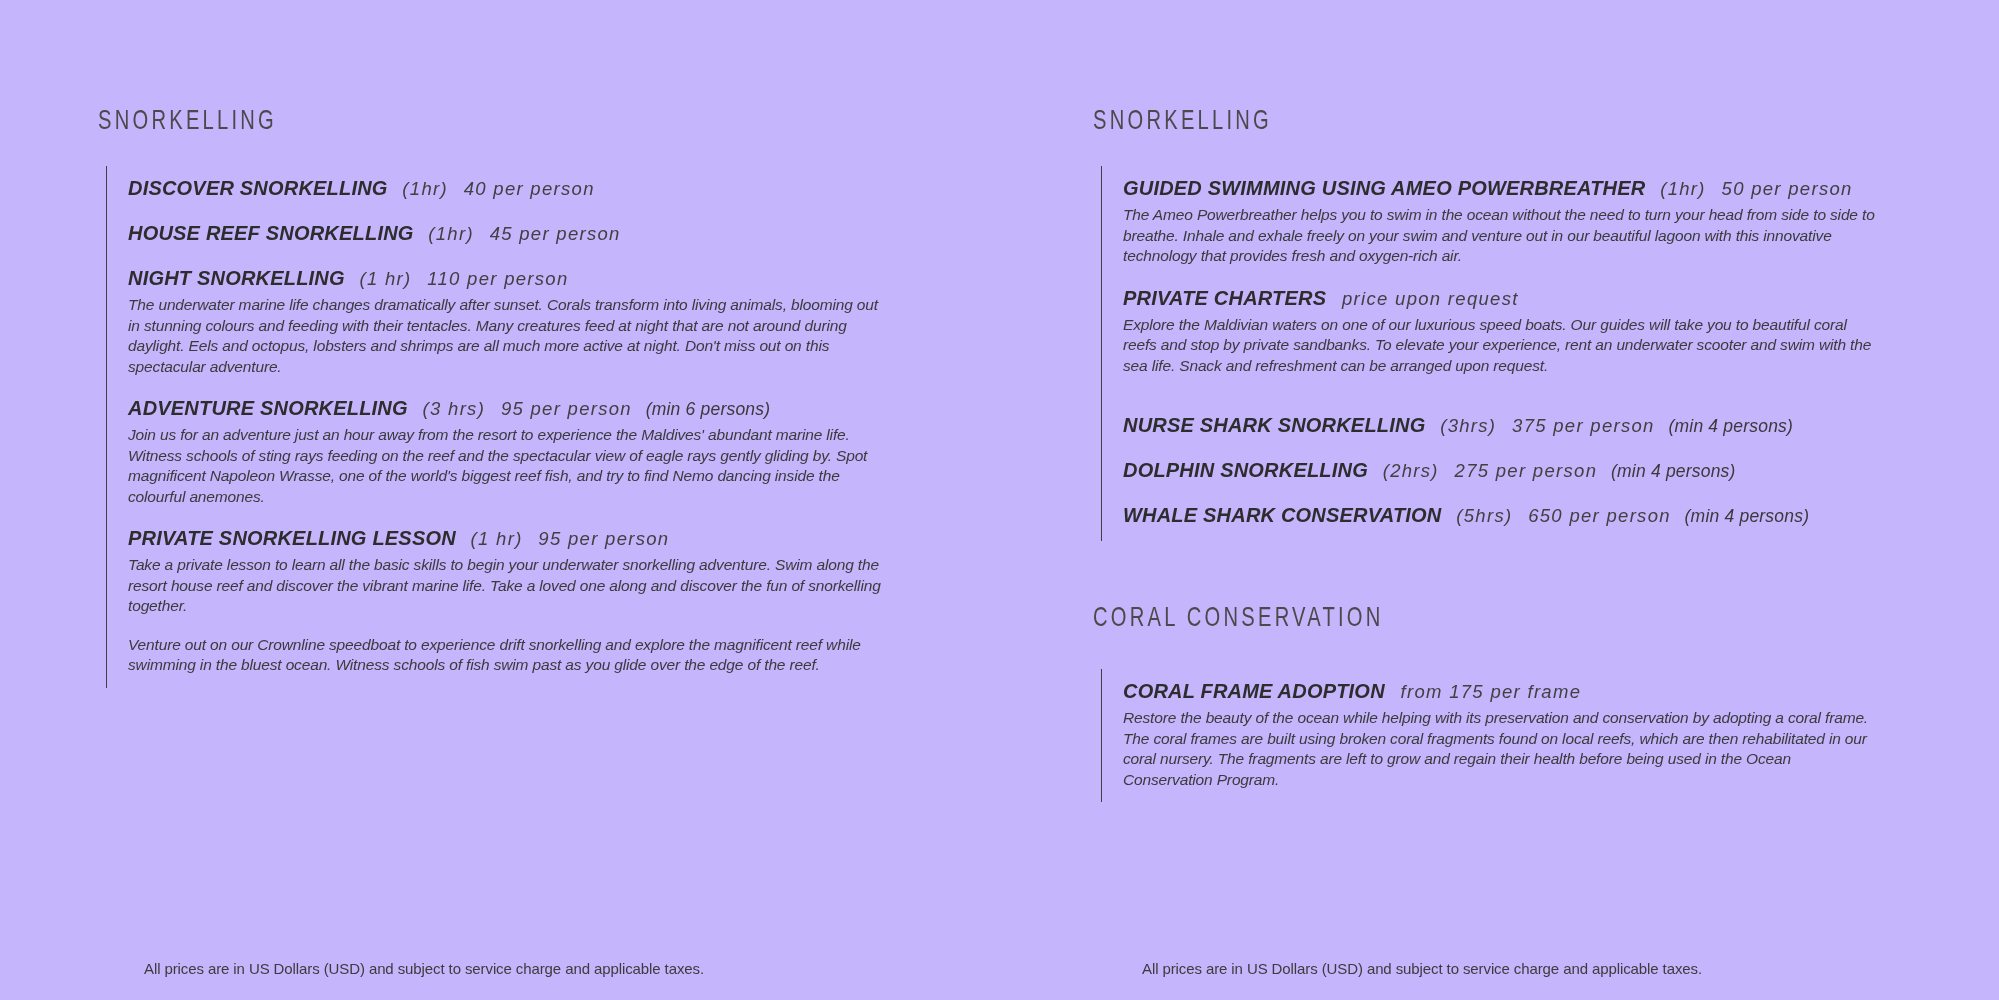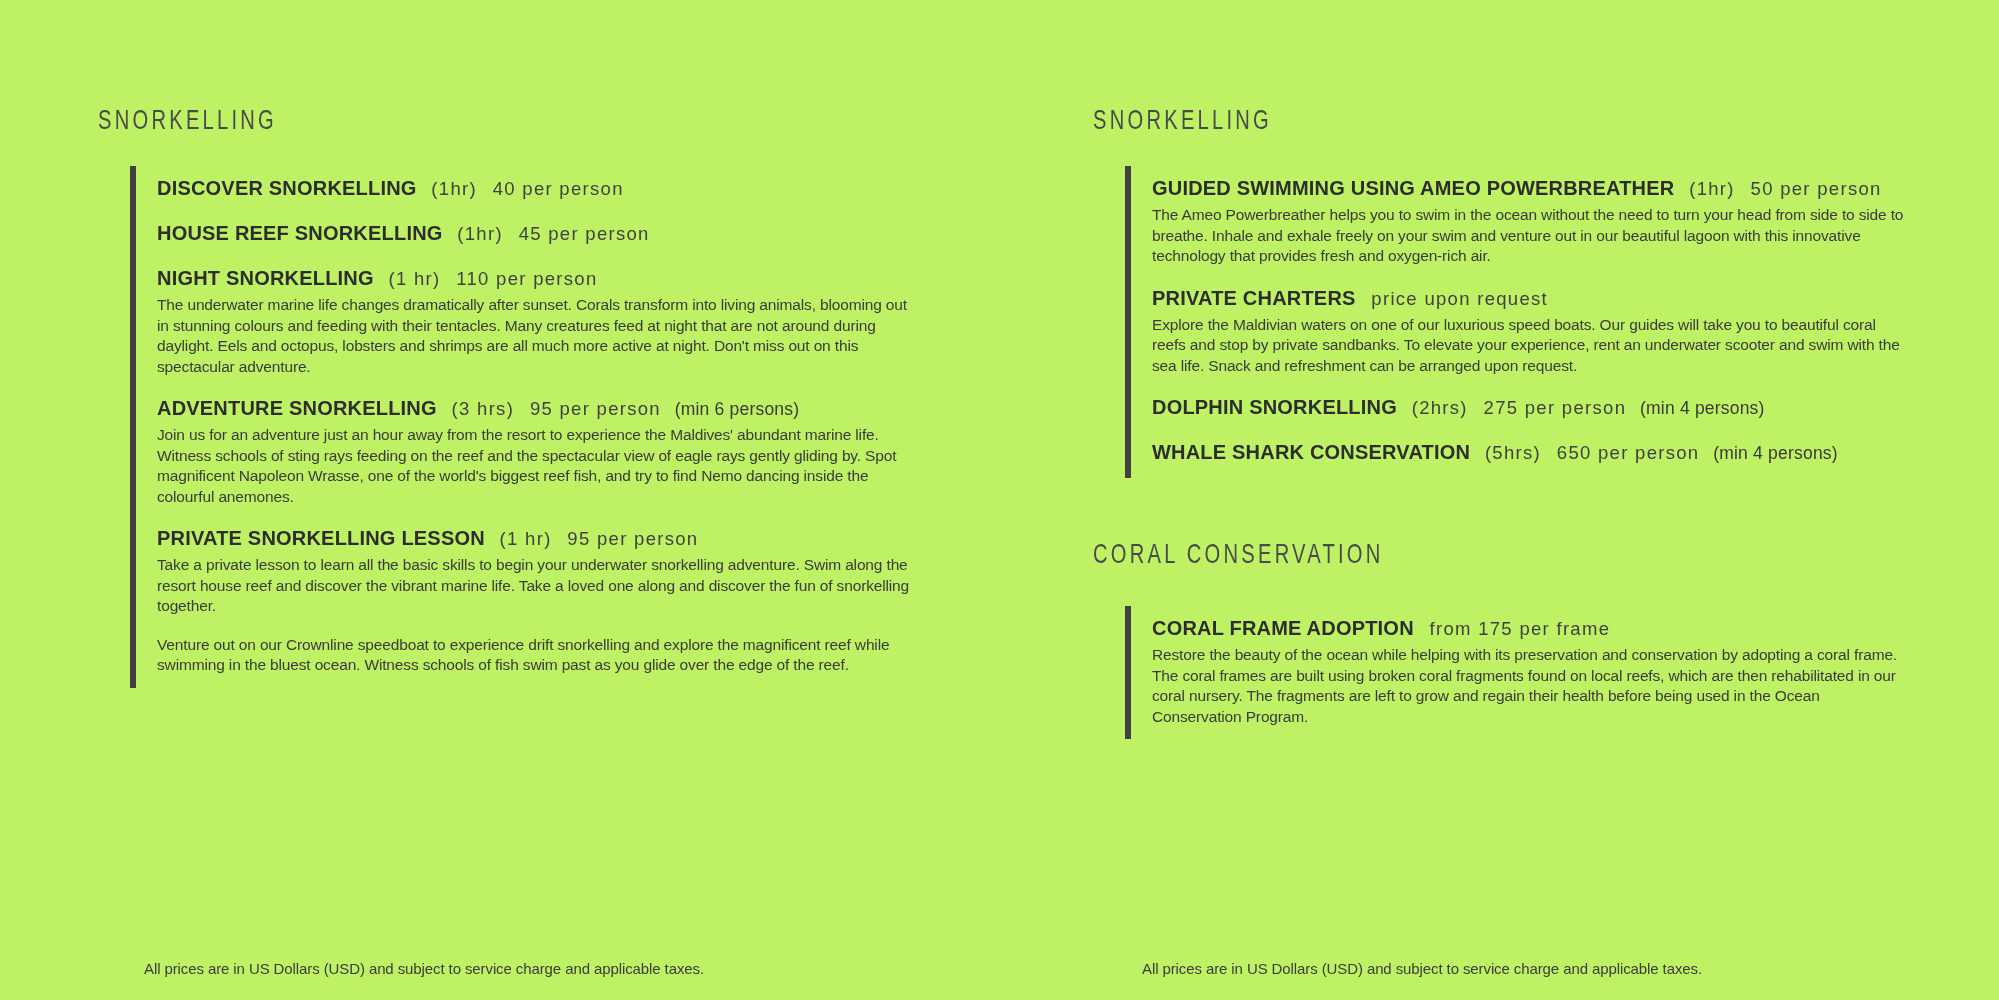--- a/index.html
+++ b/index.html
@@ -1,20 +1,20 @@
 <!DOCTYPE html>
 <html><head>
 <meta charset="utf-8">
 <style>
   html,body{margin:0;padding:0;background:#ffffff;}
   .page{
     position:relative;
     width:1999px;
     height:1000px;
-    background:#bef264;
+    background:#c4b5fd;
     overflow:hidden;
     color:#3b3b3b;
     font-family:"Liberation Sans", sans-serif;
   }
   .col{position:absolute;top:100px;width:816px;}
   .col-left{left:98px;}
   .col-right{left:1093px;}
 
   .sec-title{
     margin:0;
@@ -23,23 +23,24 @@
     letter-spacing:4.5px;
     color:#4a4a4a;
     line-height:40px;
     white-space:nowrap;
     transform:scaleX(0.72);
     transform-origin:0 50%;
   }
   .sec-title.second{margin-top:56px;}
 
   .items{
-    margin:26px 0 0 32px;
-    border-left:6px solid #404040;
+    margin:26px 0 0 8px;
+    border-left:1px solid #404040;
     padding:9px 0 12px 21px;
+    font-style:italic;
   }
   .items.second{margin-top:32px;}
 
   .item{margin:0 0 18px 0;}
   .item:last-child{margin-bottom:0;}
   .item.sharks-start{margin-top:36px;}
 
   .head{
     margin:0;
     font-size:20px;
@@ -163,20 +164,28 @@
       <article class="item">
         <h3 class="head">
           <span class="name">PRIVATE CHARTERS</span>
           
           <span class="price">price upon request</span>
           
         </h3>
         <p class="desc">Explore the Maldivian waters on one of our luxurious speed boats. Our guides will take you to beautiful coral reefs and stop by private sandbanks. To elevate your experience, rent an underwater scooter and swim with the sea life. Snack and refreshment can be arranged upon request.</p>
       </article>
 
+      <article class="item sharks-start">
+        <h3 class="head">
+          <span class="name">NURSE SHARK SNORKELLING</span>
+          <span class="dur">(3hrs)</span>
+          <span class="price">375 per person</span>
+          <span class="note">(min 4 persons)</span>
+        </h3>
+      </article>
 
       <article class="item">
         <h3 class="head">
           <span class="name">DOLPHIN SNORKELLING</span>
           <span class="dur">(2hrs)</span>
           <span class="price">275 per person</span>
           <span class="note">(min 4 persons)</span>
         </h3>
       </article>
 

